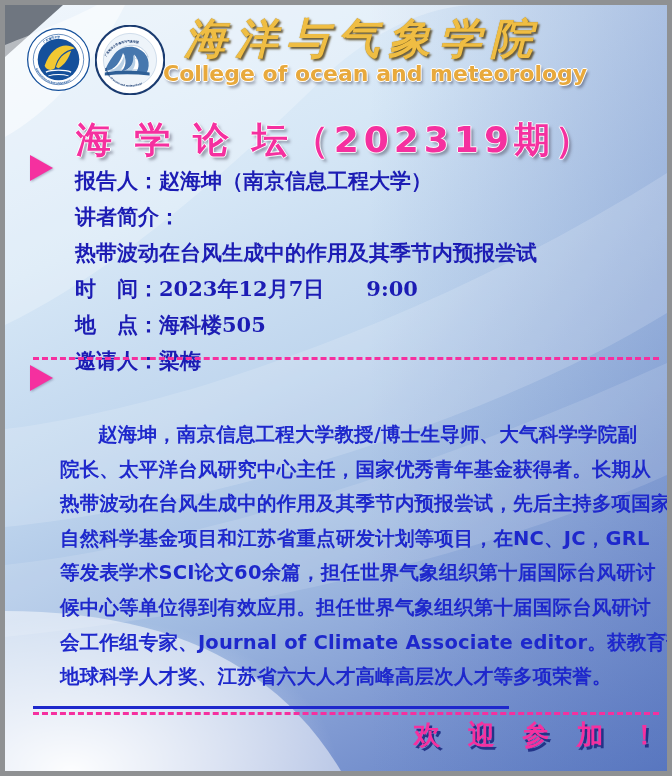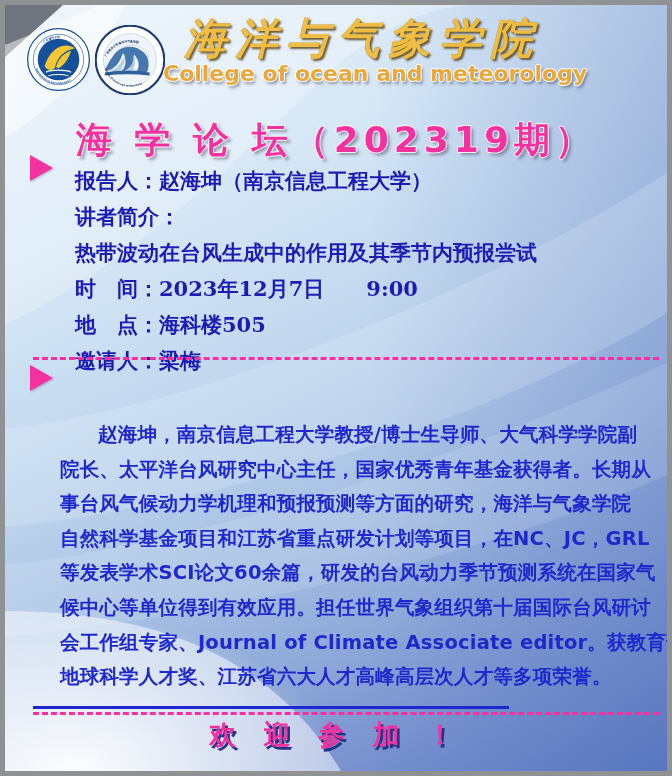--- a/index.html
+++ b/index.html
@@ -92,21 +92,21 @@
     letter-spacing:0.2px;
     white-space:nowrap;
   }
   .bio-line.indent{text-indent:38px;}
   .bio-underline{
     position:absolute;left:28px;top:701px;width:476px;height:2.5px;
     background:#1e28cc;
   }
   .welcome{
     position:absolute;left:0;right:0;top:712px;
-    text-align:center;
+    text-align:right;
     font-weight:bold;font-size:27px;letter-spacing:9px;
     color:#f5309f;
     text-shadow:2.5px 2.5px 0 #233488;
     white-space:nowrap;
   }
   .arc-text{font-size:4.6px;fill:#15509b;font-weight:bold;}
   .arc-text2{font-size:4.2px;fill:#1a3b70;font-weight:bold;}
 </style>
 </head>
 <body>
@@ -173,23 +173,23 @@
       <div class="info-line">地　点：海科楼505</div>
       <div class="info-line">邀请人：梁梅</div>
     </div>
 
     <div class="dashed dash1"></div>
 
     <div class="tri" style="left:25px;top:360px;"></div>
     <div class="bio-block">
       <div class="bio-line indent">赵海坤，南京信息工程大学教授/博士生导师、大气科学学院副</div>
       <div class="bio-line">院长、太平洋台风研究中心主任，国家优秀青年基金获得者。长期从</div>
-      <div class="bio-line">事台风气候动力学机理和预报预测等方面的研究，海洋与气象学院</div>
+      <div class="bio-line">热带波动在台风生成中的作用及其季节内预报尝试，先后主持多项国家</div>
       <div class="bio-line">自然科学基金项目和江苏省重点研发计划等项目，在NC、JC，GRL</div>
-      <div class="bio-line">等发表学术SCI论文60余篇，研发的台风动力季节预测系统在国家气</div>
+      <div class="bio-line">等发表学术SCI论文60余篇，担任世界气象组织第十届国际台风研讨</div>
       <div class="bio-line">候中心等单位得到有效应用。担任世界气象组织第十届国际台风研讨</div>
       <div class="bio-line">会工作组专家、Journal of Climate Associate editor。获教育部</div>
       <div class="bio-line">地球科学人才奖、江苏省六大人才高峰高层次人才等多项荣誉。</div>
     </div>
     <div class="bio-underline"></div>
 
     <div class="dashed dash2"></div>
 
     <div class="welcome">欢 迎 参 加 ！</div>
 

